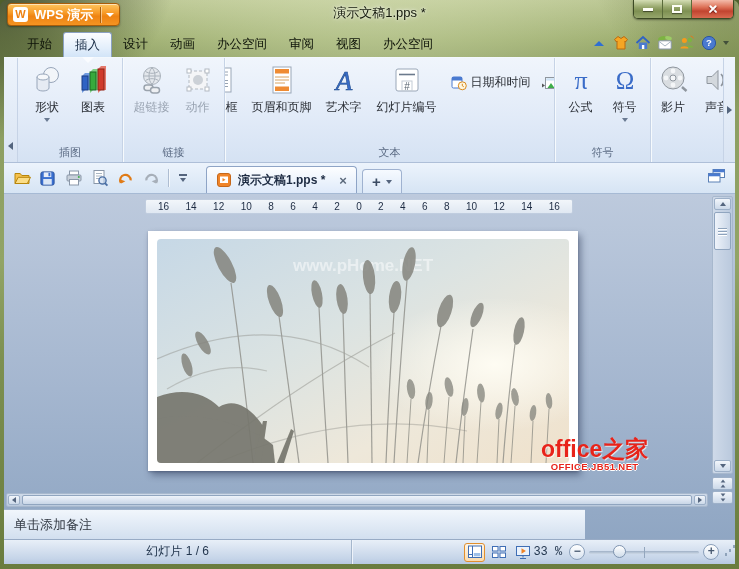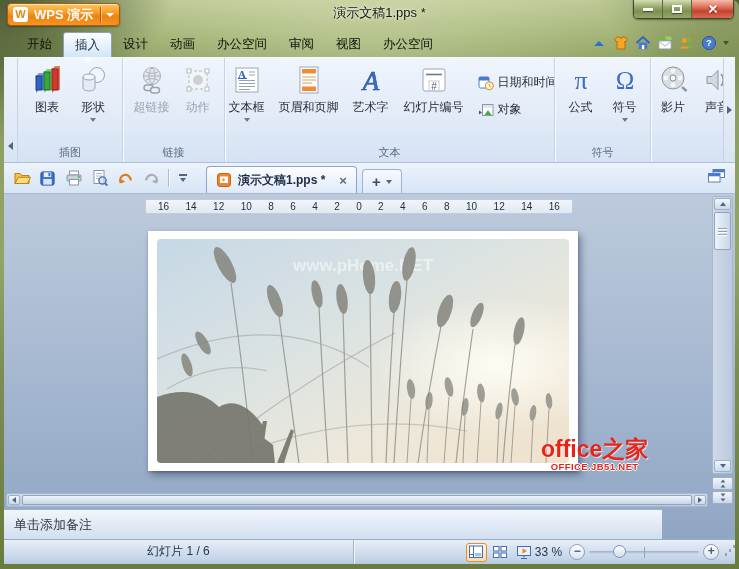--- a/index.html
+++ b/index.html
@@ -52,21 +52,21 @@
   .groups{position:absolute;left:14px;top:0;right:12px;height:104px;display:flex;}
   .group{position:relative;display:flex;flex-direction:column;flex:0 0 auto;}
   .group + .group{border-left:1px solid #c6d3e6;box-shadow:inset 1px 0 0 #f6fafd;}
   .gbody{flex:1;display:flex;align-items:flex-start;justify-content:center;padding-top:4px;overflow:hidden;}
   .glabel{height:18px;line-height:16px;text-align:center;font-size:11px;color:#5a6a83;}
   .rbtn{display:flex;flex-direction:column;align-items:center;padding-top:2px;height:80px;border-radius:3px;flex:0 0 auto;}
   .ricon{width:32px;height:32px;display:flex;align-items:center;justify-content:center;}
   .rlabel{font-size:12px;color:#2b2f36;line-height:14px;margin-top:4px;white-space:nowrap;}
   .drop{width:0;height:0;border-left:3.5px solid transparent;border-right:3.5px solid transparent;border-top:4px solid #6a7a92;margin-top:4px;}
   .rbtn.disabled .rlabel{color:#9aa4b2;}
-  .smallcol{display:flex;flex-direction:column;gap:10px;padding-top:12px;margin-left:6px;}
+  .smallcol{display:flex;flex-direction:row;gap:10px;padding-top:12px;margin-left:6px;}
   .sbtn{display:flex;align-items:center;gap:4px;font-size:12px;color:#2b2f36;white-space:nowrap;}
   
   .toolrow{position:absolute;left:0;top:105px;width:731px;height:31px;background:linear-gradient(#ecf3fc,#d6e4f4);border-bottom:1px solid #a6bad4;display:flex;align-items:center;}
   .qat{display:flex;align-items:center;gap:7px;padding:0 8px;}
   .qbtn{width:19px;height:19px;display:flex;align-items:center;justify-content:center;border-radius:2px;}
   .qat-sep{width:1px;height:18px;background:#aebdd2;box-shadow:1px 0 0 #f4f8fc;}
   .qat-more{display:flex;flex-direction:column;align-items:center;gap:2px;width:14px;}
   .qat-more .bar{width:8px;height:1.5px;background:#55657e;}
   .doctab{align-self:flex-end;height:27px;margin-left:8px;display:flex;align-items:center;gap:6px;padding:0 9px;
     background:linear-gradient(#fdfeff,#eaf2fc 60%,#dfeafa);border:1px solid #8ea4c6;border-bottom:none;border-radius:4px 4px 0 0;
@@ -104,30 +104,30 @@
   .navbtns{position:absolute;left:708px;top:283px;width:21px;}
   .nav{height:13px;margin-bottom:1px;display:flex;flex-direction:column;align-items:center;justify-content:center;gap:1px;
     background:linear-gradient(#f2f6fb,#ccd9e9);border:1px solid #9db0c8;border-radius:2px;}
   .nav .t-up,.nav .t-down{transform:scale(.8);}
   .hscroll{position:absolute;left:2px;top:299px;width:702px;height:14px;background:linear-gradient(#cfdae9,#bac9dd);border:1px solid #a7b8cd;border-radius:2px;}
   .hs-btn{position:absolute;top:1px;bottom:1px;width:12px;display:flex;align-items:center;justify-content:center;
     background:linear-gradient(#f2f6fb,#ccd9e9);border:1px solid #9db0c8;border-radius:2px;}
   .hs-btn.left{left:1px;} .hs-btn.right{right:1px;}
   .hs-thumb{position:absolute;left:15px;right:15px;top:1px;bottom:1px;background:linear-gradient(#eef3fa,#c9d6e7);border:1px solid #90a5bf;border-radius:2px;}
   
-  .notes{position:absolute;left:0;top:451px;width:658px;height:30px;background:linear-gradient(#f1f6fc,#d2dfef);border-top:1px solid #9fb2cb;
+  .notes{position:absolute;left:0;top:451px;width:581px;height:30px;background:linear-gradient(#f1f6fc,#d2dfef);border-top:1px solid #9fb2cb;
     display:flex;align-items:center;padding-left:10px;font-size:13px;color:#333a44;}
   
   .status{position:absolute;left:0;top:481px;width:731px;height:25px;background:linear-gradient(#e8eff8,#c5d4e8 78%,#b6c9e0);
     border-top:1px solid #98abc5;display:flex;align-items:center;font-size:12px;color:#24374f;}
   .st-left{width:356px;height:100%;line-height:23px;text-align:center;border-right:1px solid #a5b7cd;box-shadow:1px 0 0 #eef3fa;}
   .viewbtns{display:flex;gap:3px;margin-left:112px;}
   .vb{width:21px;height:19px;display:flex;align-items:center;justify-content:center;border-radius:3px;border:1px solid transparent;}
   .vb.active{border:1px solid #e08f2e;background:linear-gradient(#fff6e8,#fbdcae);}
-  .zoomtext{white-space:nowrap;}
+  .zoomtext{white-space:nowrap;font-family:Liberation Mono, monospace;}
   .zoomctl{display:flex;align-items:center;margin-left:7px;}
   .zbtn{width:16px;height:16px;border-radius:50%;background:linear-gradient(#ffffff,#d8e3f0);border:1px solid #8ba0bb;
     color:#4a5b72;font-size:12px;line-height:13px;text-align:center;font-weight:bold;}
   .ztrack{position:relative;width:110px;height:3px;background:linear-gradient(#9fb0c6,#cdd9e6);border-radius:2px;margin:0 4px;}
   .ztick{position:absolute;left:50%;top:-4px;width:1px;height:11px;background:#93a6bd;}
   .zthumb{position:absolute;left:24px;top:-6px;width:13px;height:13px;border-radius:50%;background:linear-gradient(#ffffff,#cfdcea);border:1px solid #7e93af;}
   .grip{margin-left:6px;width:10px;height:14px;position:relative;}
   .grip i{position:absolute;width:2.5px;height:2.5px;background:#8fa3ba;box-shadow:-4px 4px 0 #8fa3ba,-8px 8px 0 #8fa3ba;right:0;top:0;}
 </style>
 </head>
@@ -220,40 +220,40 @@
       <div class="rib-strip right">
           <span class="tri-r"></span>
         </div>
       <div class="groups">
 
         <div class="group" style="width:104px">
           <div class="gbody">
             <div class="rbtn" style="width:46px">
               <span class="ricon">
                 <svg width="32" height="32" viewBox="0 0 32 32">
+                    <circle cx="20" cy="11" r="7.5" fill="#f2f5f9" stroke="#98a6ba"></circle>
+                    <path d="M6 13 h12 v11 a6 3 0 0 1 -12 0 z" fill="#e6ebf3" stroke="#98a6ba"></path>
+                    <ellipse cx="12" cy="13" rx="6" ry="3" fill="#f6f8fb" stroke="#98a6ba"></ellipse>
+                  </svg>
+              </span>
+              <span class="rlabel">形状</span>
+              <span class="drop"></span>
+            </div>
+            <div class="rbtn" style="width:46px">
+              <span class="ricon">
+                <svg width="32" height="32" viewBox="0 0 32 32">
                     <path d="M5 12 l3 -3 h5 v17 h-5 l-3 3 z" fill="#6f9ae0"></path>
                     <rect x="5" y="12" width="6" height="14" fill="#2f63c4" stroke="#1d3f86"></rect>
                     <path d="M13 8 l3 -3 h5 v21 h-5 l-3 3 z" fill="#7fd184"></path>
                     <rect x="13" y="8" width="6" height="18" fill="#37a93c" stroke="#1d6b22"></rect>
                     <path d="M21 5 l3 -3 h5 v24 h-5 l-3 3 z" fill="#e4796c"></path>
                     <rect x="21" y="5" width="6" height="21" fill="#d03a2b" stroke="#8f2217"></rect>
                   </svg>
               </span>
               <span class="rlabel">图表</span>
-            </div>
-            <div class="rbtn" style="width:46px">
-              <span class="ricon">
-                <svg width="32" height="32" viewBox="0 0 32 32">
-                    <circle cx="20" cy="11" r="7.5" fill="#f2f5f9" stroke="#98a6ba"></circle>
-                    <path d="M6 13 h12 v11 a6 3 0 0 1 -12 0 z" fill="#e6ebf3" stroke="#98a6ba"></path>
-                    <ellipse cx="12" cy="13" rx="6" ry="3" fill="#f6f8fb" stroke="#98a6ba"></ellipse>
-                  </svg>
-              </span>
-              <span class="rlabel">形状</span>
-              <span class="drop"></span>
             </div>
           </div>
           <div class="glabel">插图</div>
         </div>
 
         <div class="group" style="width:102px">
           <div class="gbody">
             <div class="rbtn disabled" style="width:48px">
               <span class="ricon">
                 <svg width="32" height="32" viewBox="0 0 32 32">

